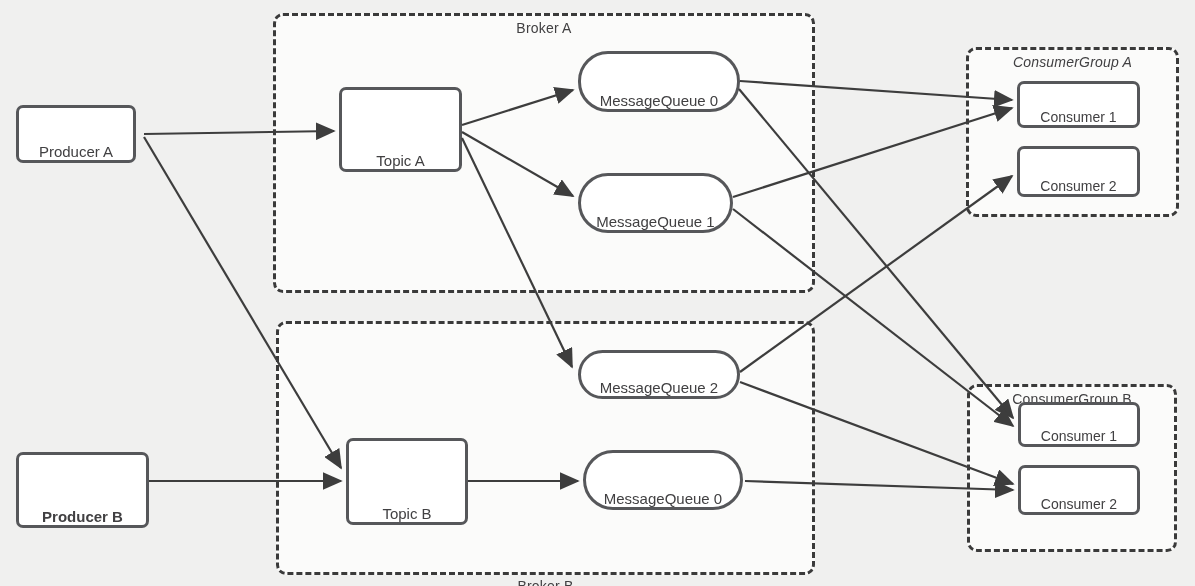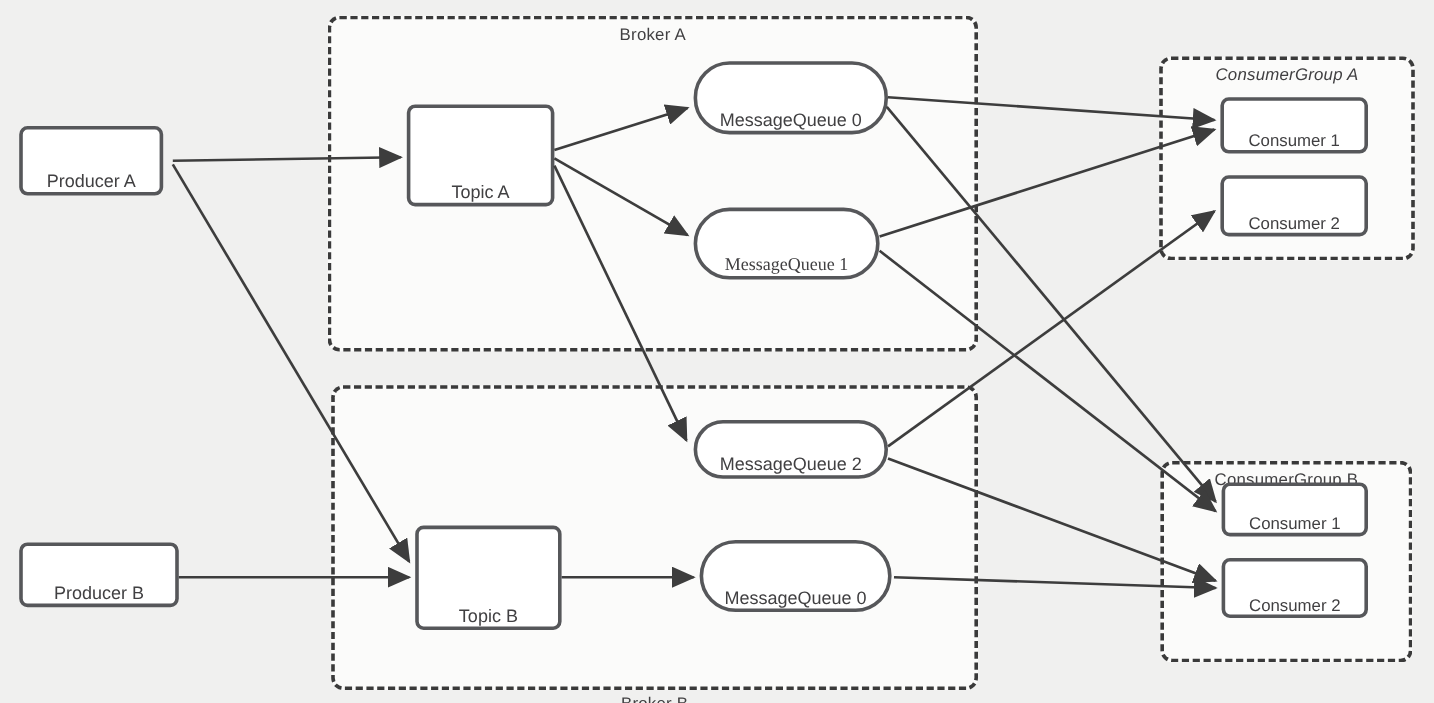--- a/index.html
+++ b/index.html
@@ -82,37 +82,37 @@
   </div>
 
   <div class="group" id="group-consumer-b" style="left:967px; top:384px; width:210px; height:168px;">
     <span class="group-label at-top">ConsumerGroup B</span>
   </div>
 
   <div class="node" style="left:16px; top:105px; width:120px; height:58px;">
     <span>Producer A</span>
   </div>
 
-  <div class="node" style="left:16px; top:452px; width:133px; height:54px;">
+  <div class="node" style="left:16px; top:452px; width:133px; height:76px;font-weight:bold;">
     <span>Producer B</span>
   </div>
 
   <div class="node" style="left:346px; top:438px; width:122px; height:87px;">
     <span>Topic B</span>
   </div>
 
   <div class="node" style="left:339px; top:87px; width:123px; height:85px;">
     <span>Topic A</span>
   </div>
 
   <div class="node pill" style="left:578px; top:51px; width:162px; height:61px;">
     <span>MessageQueue 0</span>
   </div>
 
-  <div class="node pill" style="left:578px; top:173px; width:155px; height:60px;font-family:Liberation Serif, serif;">
+  <div class="node pill" style="left:578px; top:173px; width:155px; height:60px;">
     <span>MessageQueue 1</span>
   </div>
 
   <div class="node pill" style="left:578px; top:350px; width:162px; height:49px;">
     <span>MessageQueue 2</span>
   </div>
 
   <div class="node pill" style="left:583px; top:450px; width:160px; height:60px;">
     <span>MessageQueue 0</span>
   </div>

